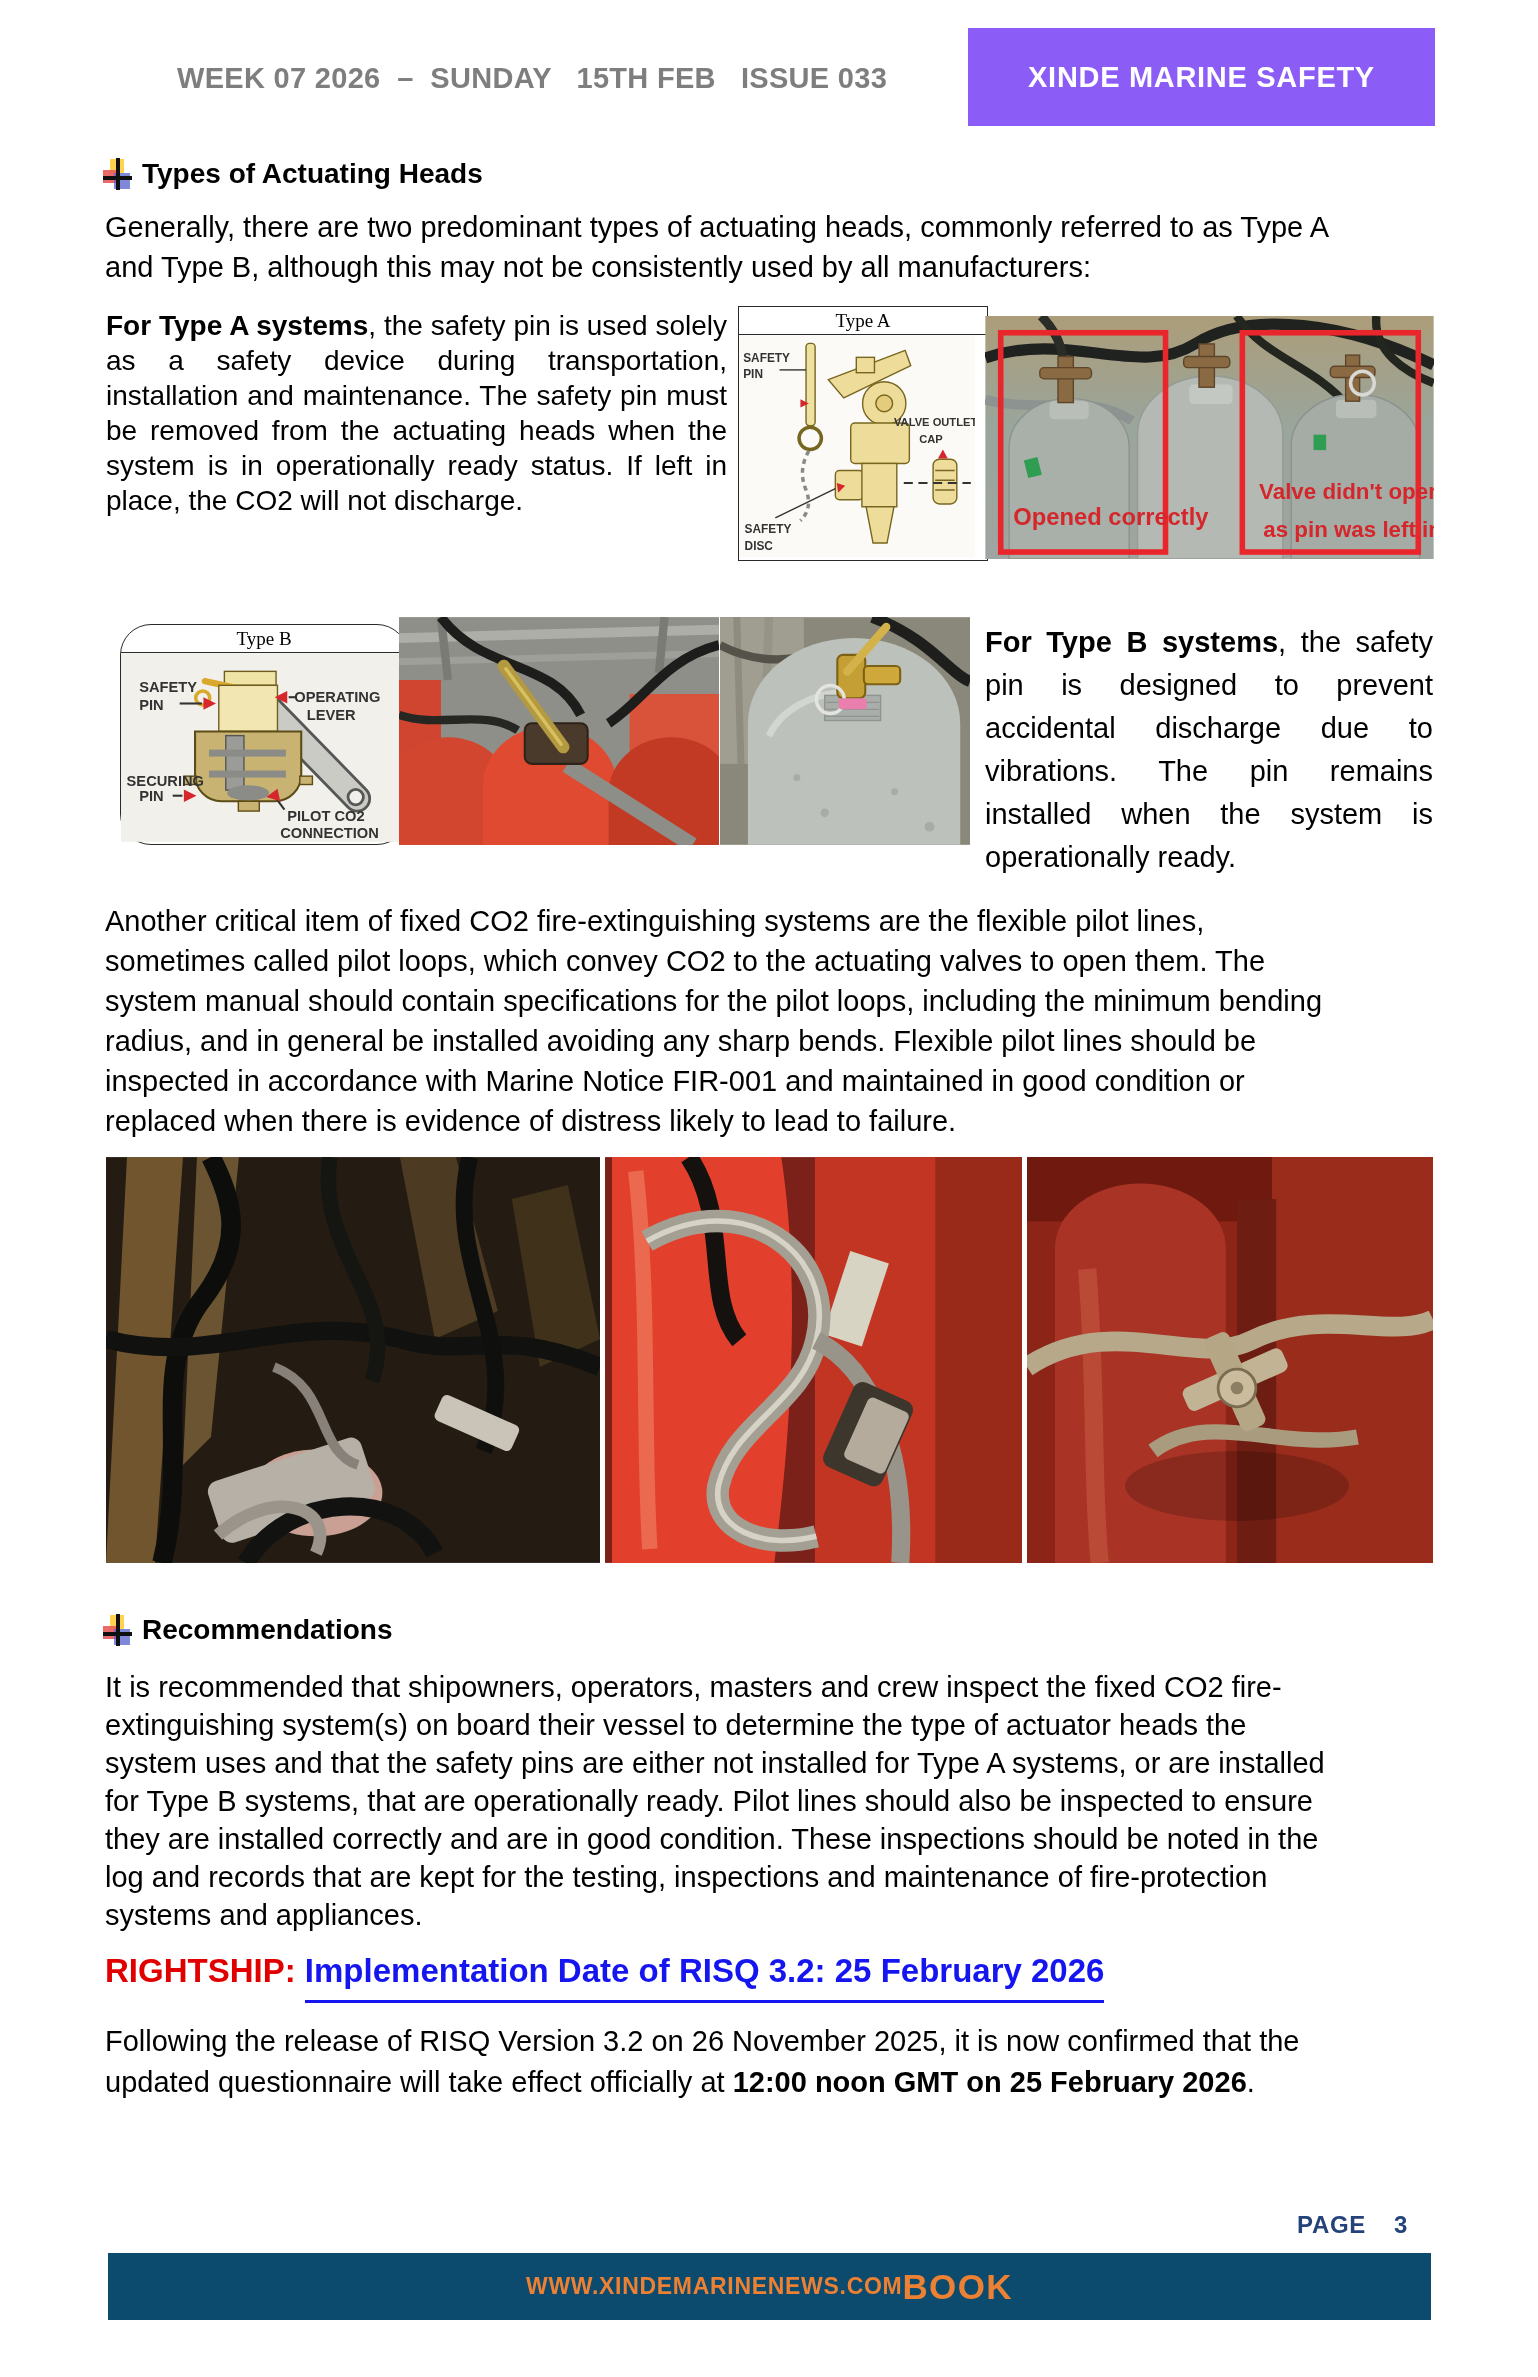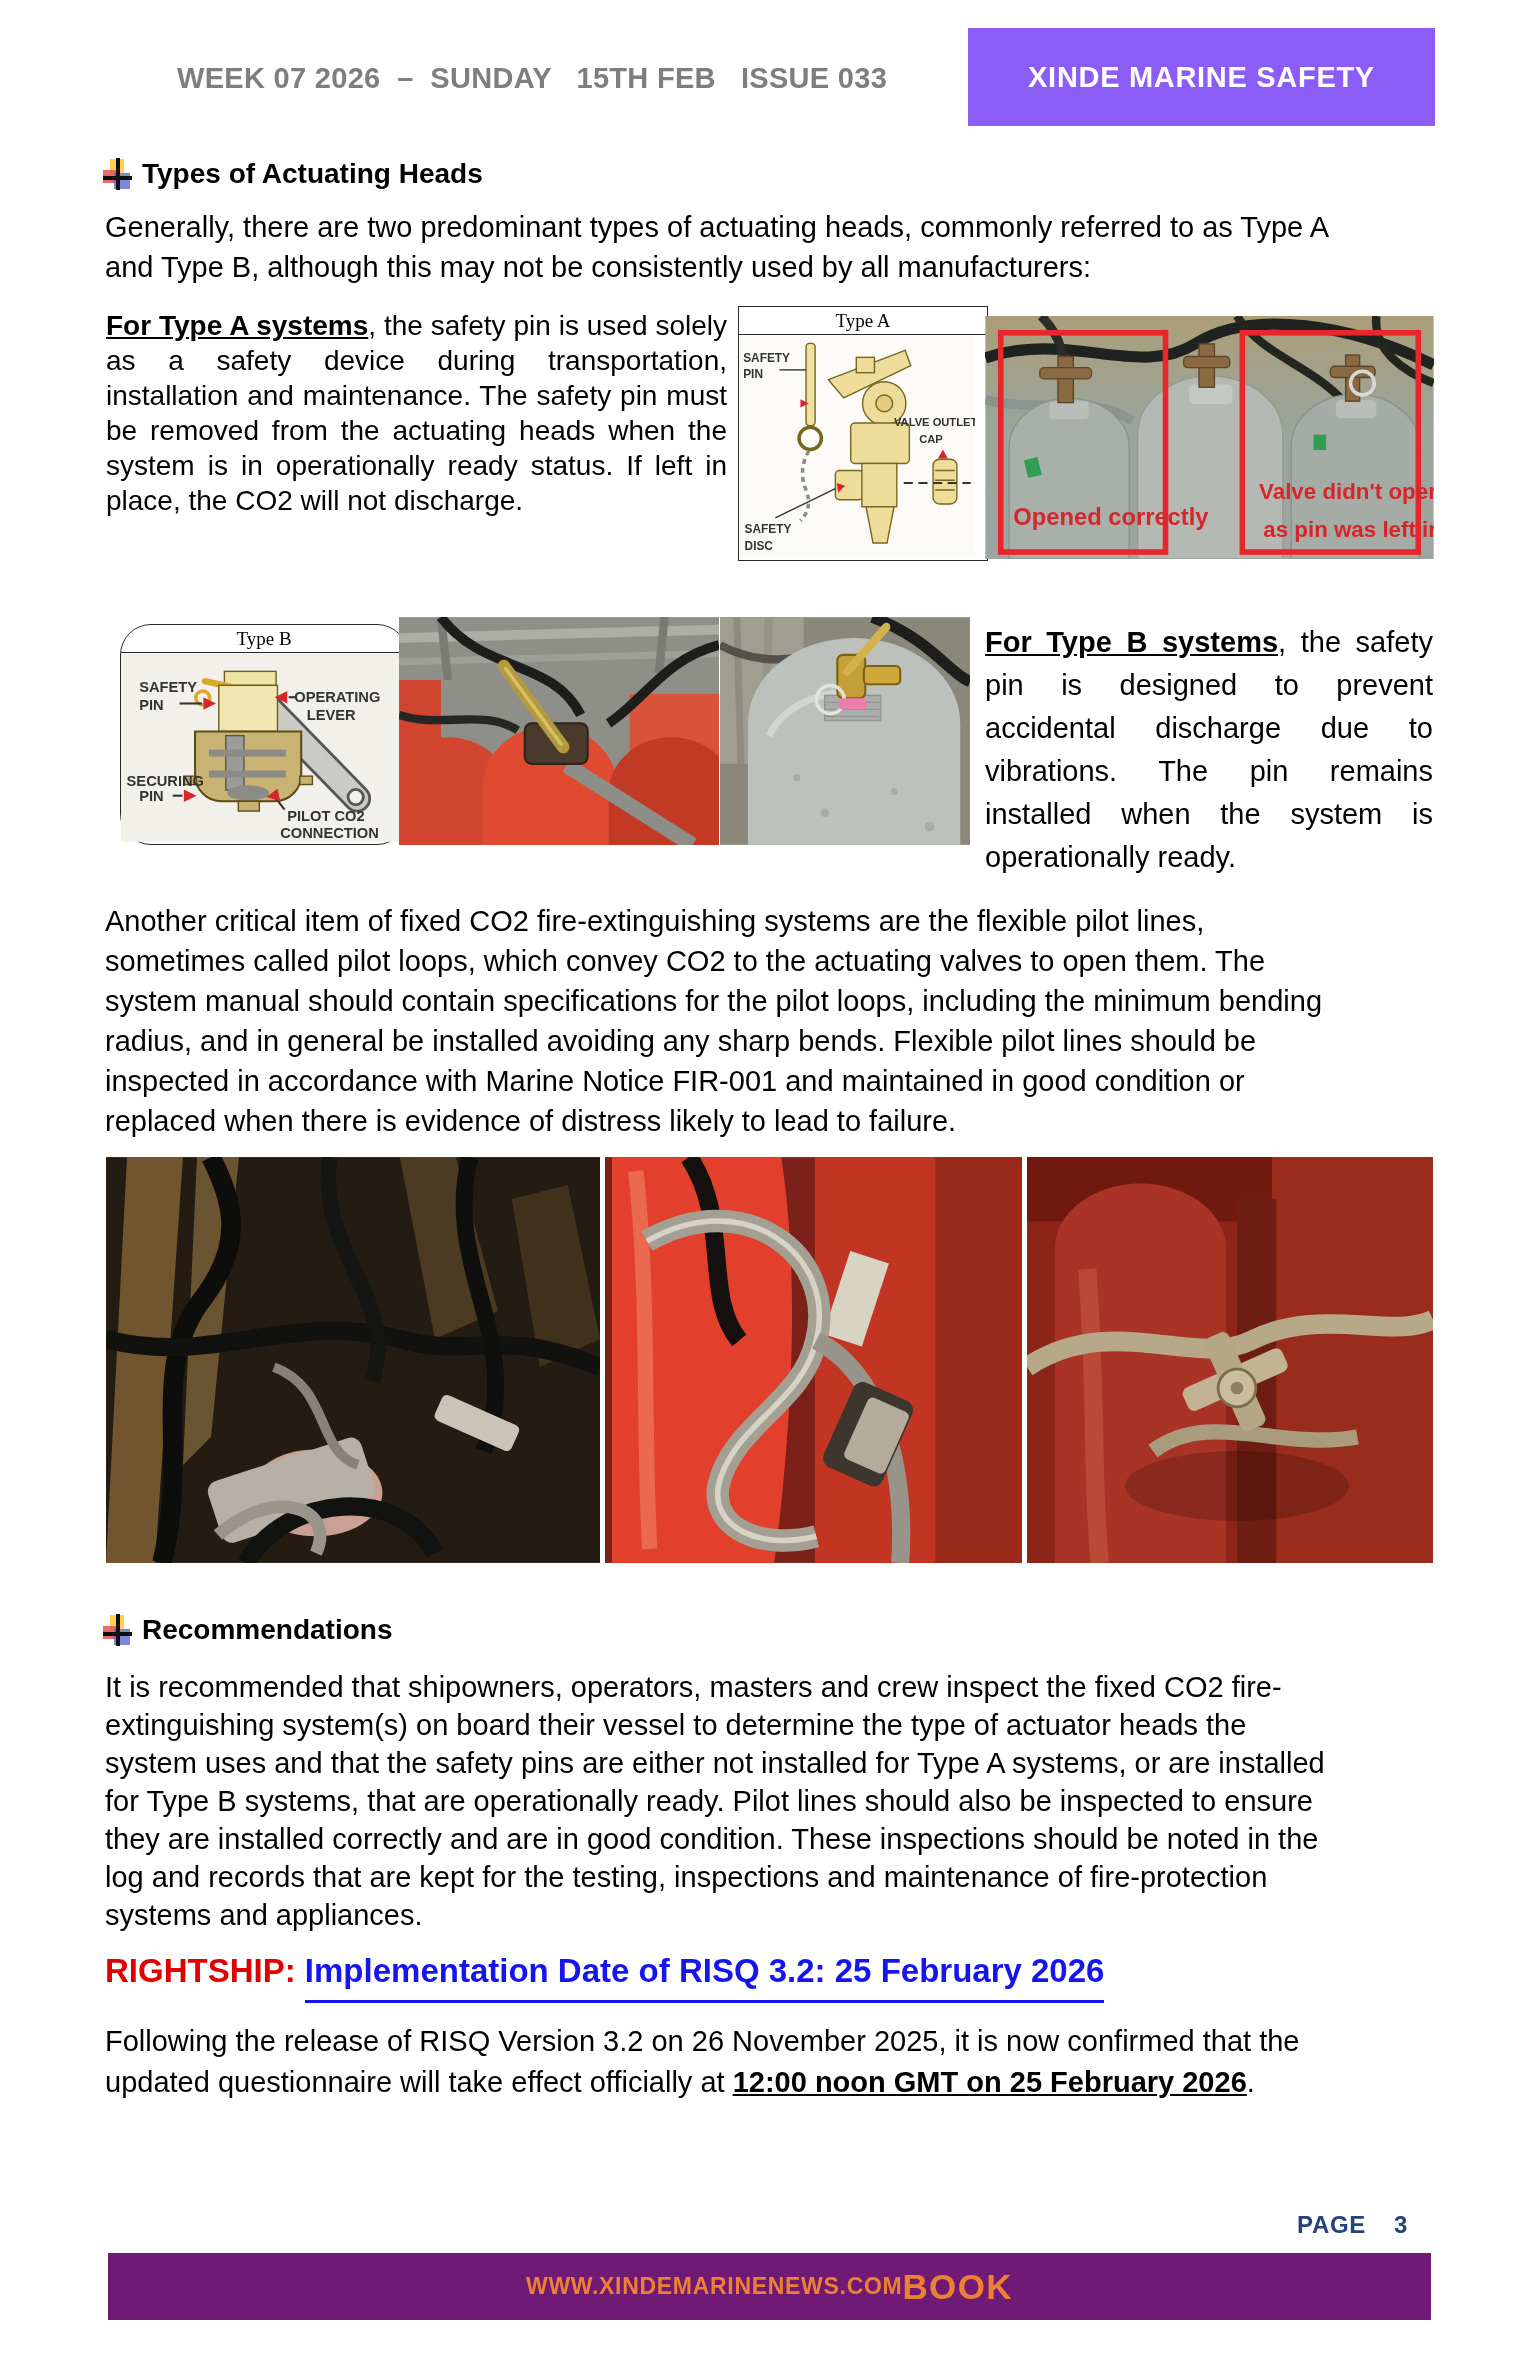--- a/index.html
+++ b/index.html
@@ -20,42 +20,42 @@
   .bullet .sq-r{position:absolute;left:0;top:12px;width:13.3px;height:13.3px;background:#e85a5a;opacity:.9;}
   .bullet .sq-b{position:absolute;left:10.5px;top:14.7px;width:16px;height:16px;background:#5560cf;opacity:.75;}
   .bullet .bar-v{position:absolute;left:13.3px;top:0;width:3.5px;height:32px;background:#101010;}
   .bullet .bar-h{position:absolute;left:0;top:18px;width:29px;height:3.5px;background:#101010;}
   .h-title{font-size:28px;font-weight:bold;color:#000;}
 
   .para{font-size:29px;line-height:40px;white-space:pre-line;}
 
   .col-text{font-size:28px;line-height:35px;text-align:justify;}
   .col-text-b{font-size:29px;line-height:43px;text-align:justify;}
-  .lead{font-weight:bold;text-decoration:underline;}
+  .lead{font-weight:bold;}
 
   
   .diagram{background:#fff;border:1.4px solid #2a2a2a;box-sizing:border-box;}
   .diagram .dtitle{font-family:"Liberation Serif",serif;font-size:19px;text-align:center;
                    padding:2.8px 0 2.1px 0;border-bottom:1.4px solid #2a2a2a;}
   .photo{overflow:hidden;}
   .photo svg{display:block;}
 
   
   .strip{left:106px;top:1157px;display:flex;gap:4.9px;}
 
   
   .rs-head{left:105px;top:1952px;font-size:33px;font-weight:bold;white-space:nowrap;}
   .rs-label{color:#e10000;}
   .rs-link{color:#1515ef;border-bottom:3.5px solid #1515ef;padding-bottom:11px;cursor:pointer;}
 
   .rs-body{left:105px;top:2021px;font-size:29px;line-height:41px;}
 
   .page-num{left:1297px;top:2211px;font-size:24px;font-weight:bold;color:#25437b;letter-spacing:0.7px;display:flex;gap:28px;}
 
-  .footer-bar{left:108px;top:2253px;width:1323px;height:67px;background:#701a75;
+  .footer-bar{left:108px;top:2253px;width:1323px;height:67px;background:#0c4a6e;
               display:flex;align-items:baseline;justify-content:center;}
   .footer-site{color:#ec8033;font-size:23px;font-weight:bold;letter-spacing:0.7px;align-self:center;}
   .footer-book{color:#ec8033;font-size:35px;font-weight:bold;letter-spacing:1.4px;align-self:center;}
 
   svg text{font-family:"Liberation Sans",sans-serif;}
   .cap{fill:#d5262b;font-weight:bold;}
   .dlabel{fill:#333;font-weight:bold;}
 </style>
 </head>
 <body>

